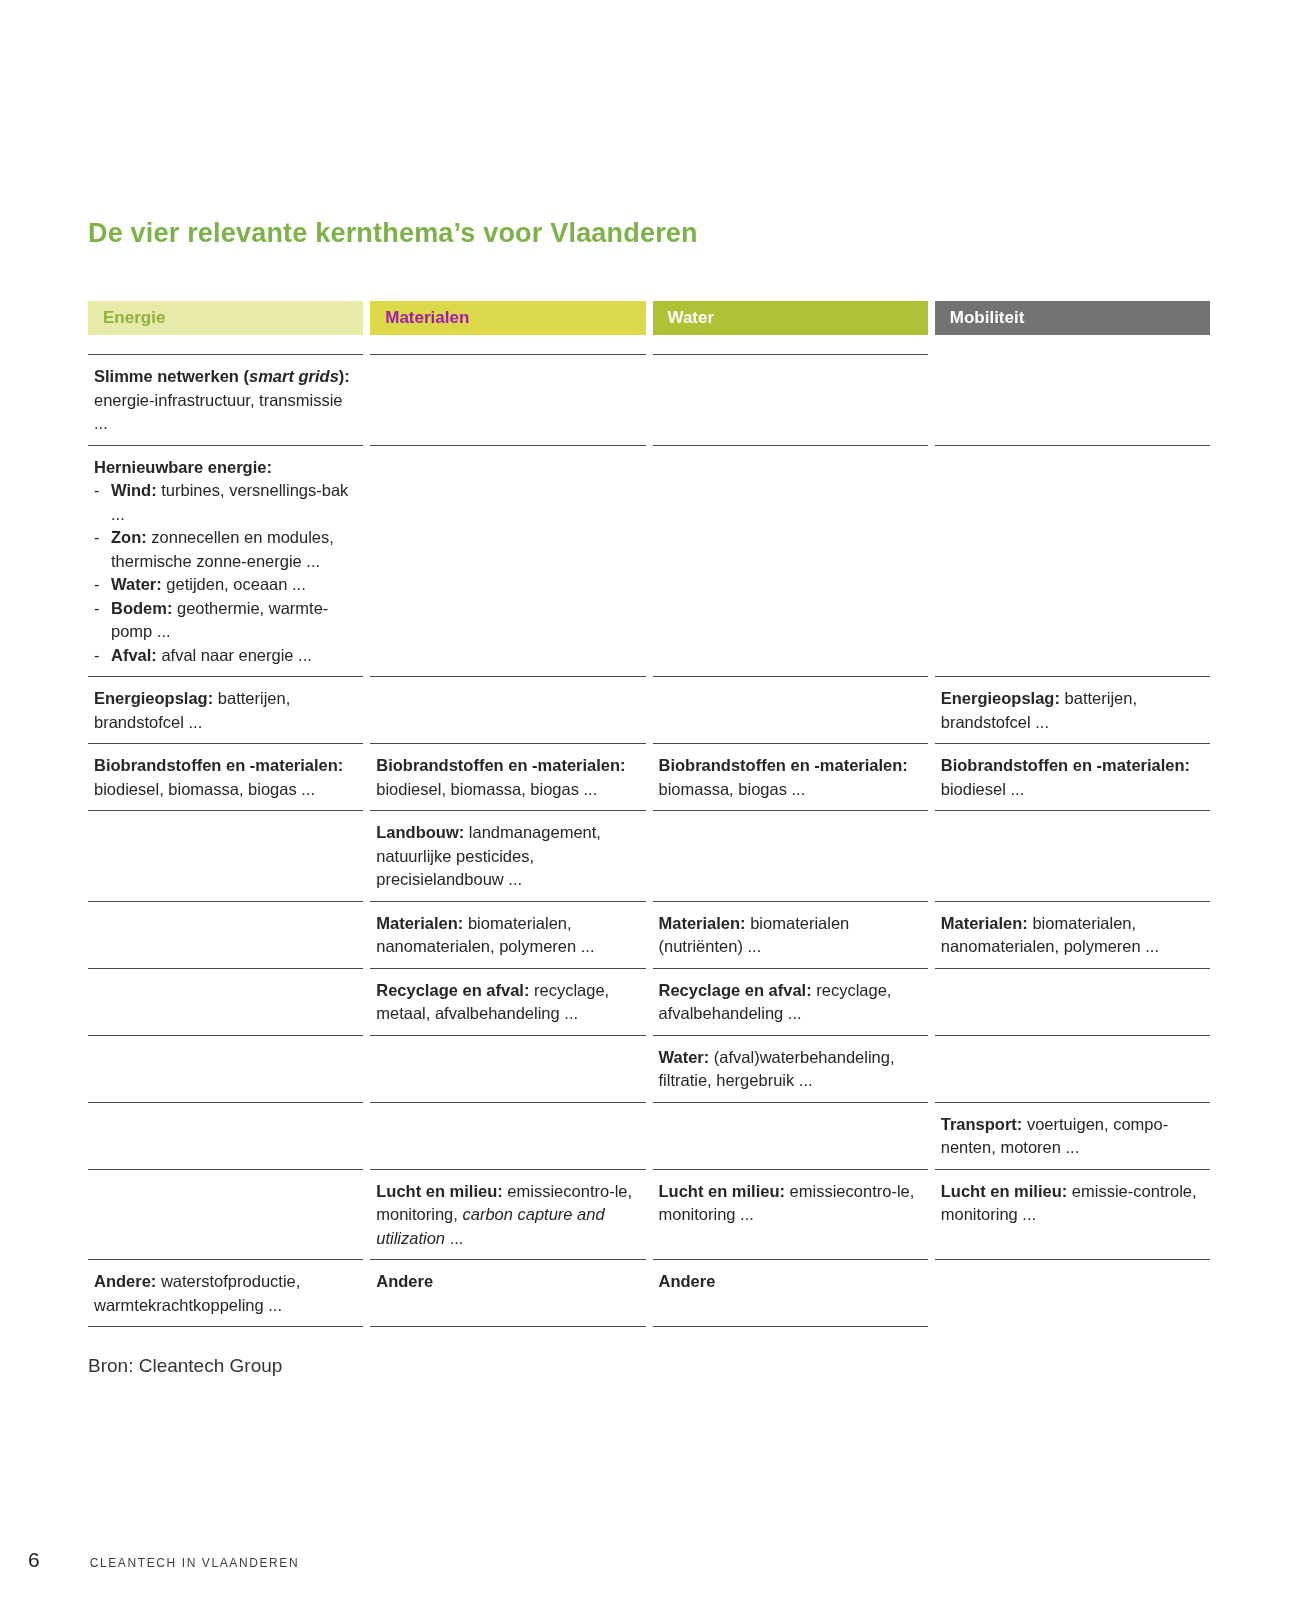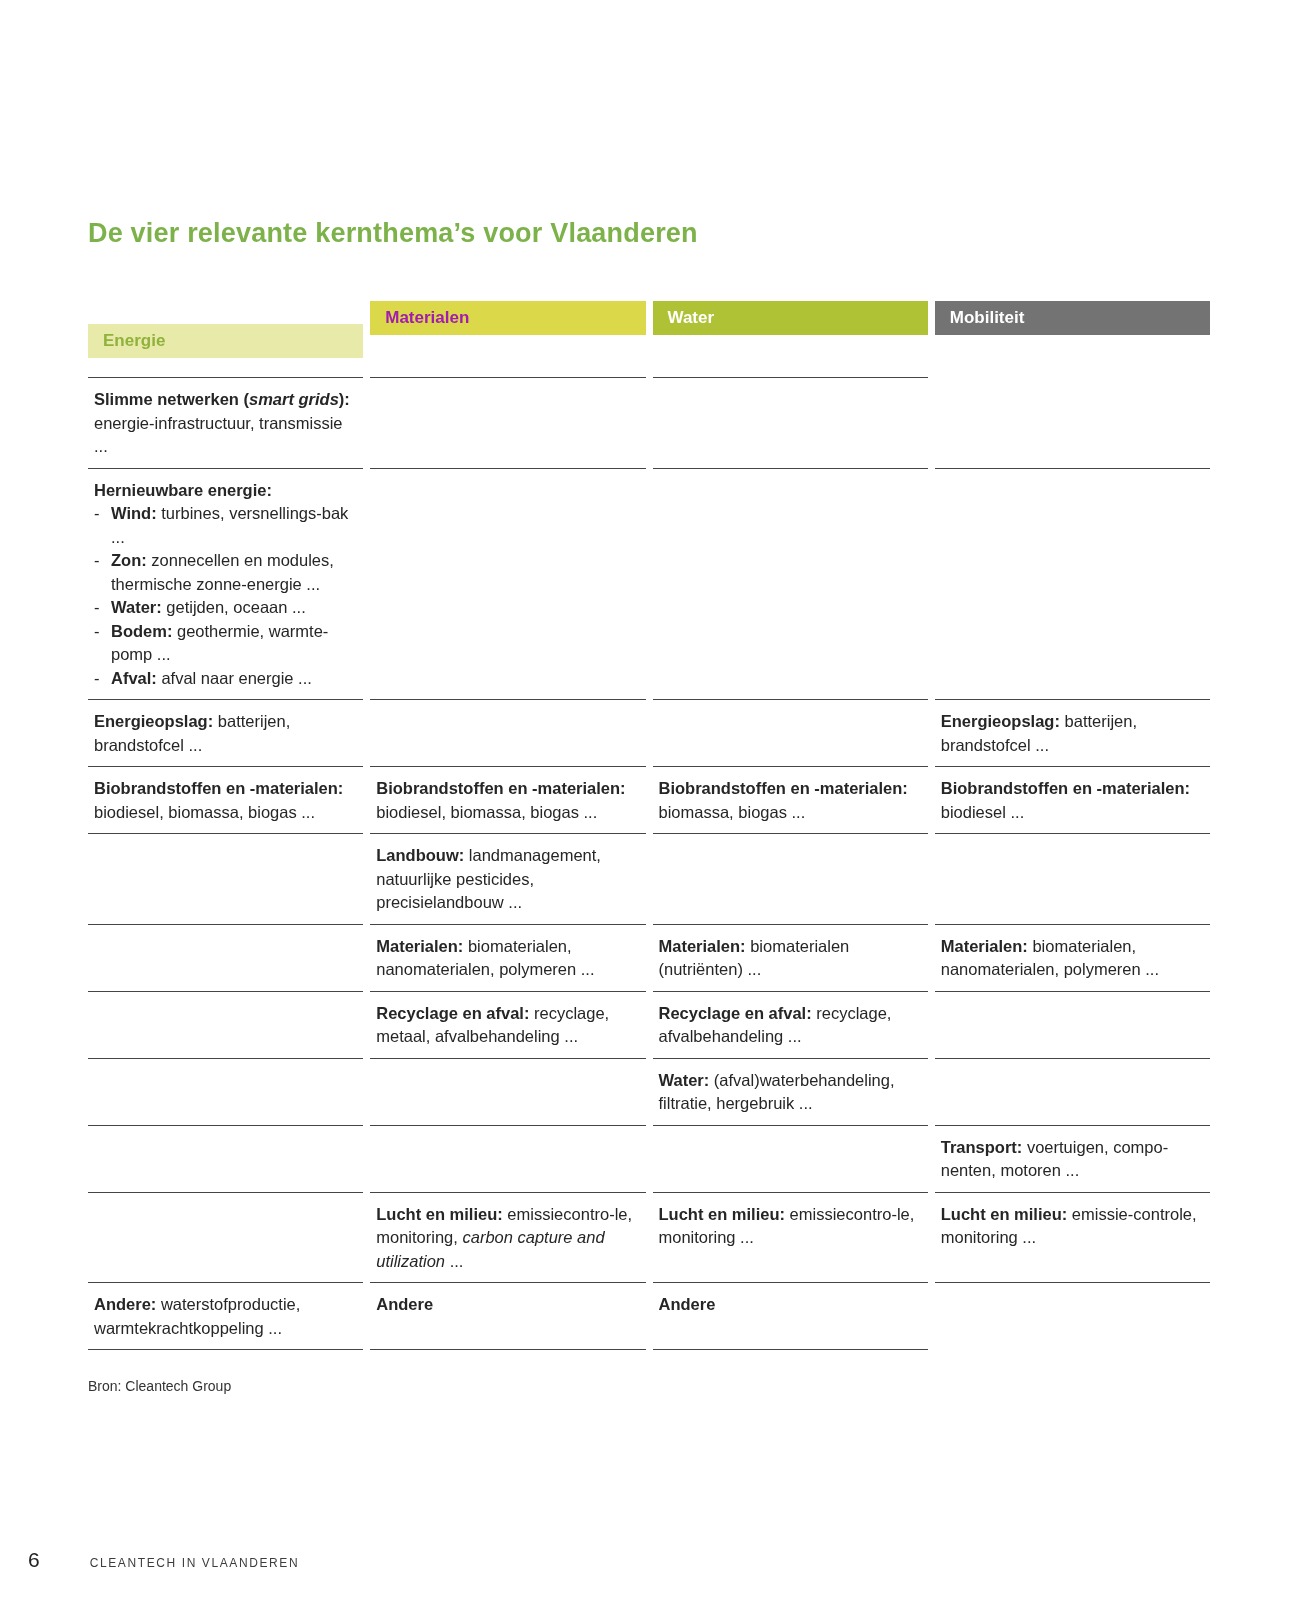--- a/index.html
+++ b/index.html
@@ -35,21 +35,21 @@
     font-size:16.5px;line-height:23.5px;
   }
   .seg-b{font-weight:bold;}
   .seg-bi{font-weight:bold;font-style:italic;}
   .seg-i{font-style:italic;}
   .li{display:flex;}
   .li .dash{flex:0 0 17px;}
   .li .licnt{flex:1;}
   .source{
     margin-top:28px;
-    font-size:14px;color:#333333;
+    font-size:19px;color:#333333;
   }
   .footer{
     position:absolute;left:28px;top:1548px;
     display:flex;align-items:baseline;
   }
   .pagenum{font-size:21px;color:#222222;}
   .footlabel{
     margin-left:50px;
     font-size:12px;letter-spacing:1.6px;
     color:#3d3d3d;text-transform:uppercase;
@@ -57,21 +57,21 @@
 </style>
 </head>
 <body>
 
 <div class="page">
   <div class="content">
     <h1 class="title">De vier relevante kernthema’s voor Vlaanderen</h1>
 
     <div class="tbl">
       <div class="hrow">
-          <div class="hcell" style="background: rgb(231, 234, 168); color: rgb(144, 178, 60); margin-top: 23px;">Energie</div>
+          <div class="hcell" style="background: rgb(231, 234, 168); color: rgb(144, 178, 60);">Energie</div>
           <div class="hcell" style="background: rgb(219, 216, 74); color: #a21caf;">Materialen</div>
           <div class="hcell" style="background: rgb(175, 194, 53); color: rgb(255, 255, 255);">Water</div>
           <div class="hcell" style="background: #737373; color: rgb(255, 255, 255);">Mobiliteit</div>
         </div>
       <div>
           <div class="trow">
             <div class="tcell"></div>
             <div class="tcell"></div>
             <div class="tcell"></div>
           </div>

